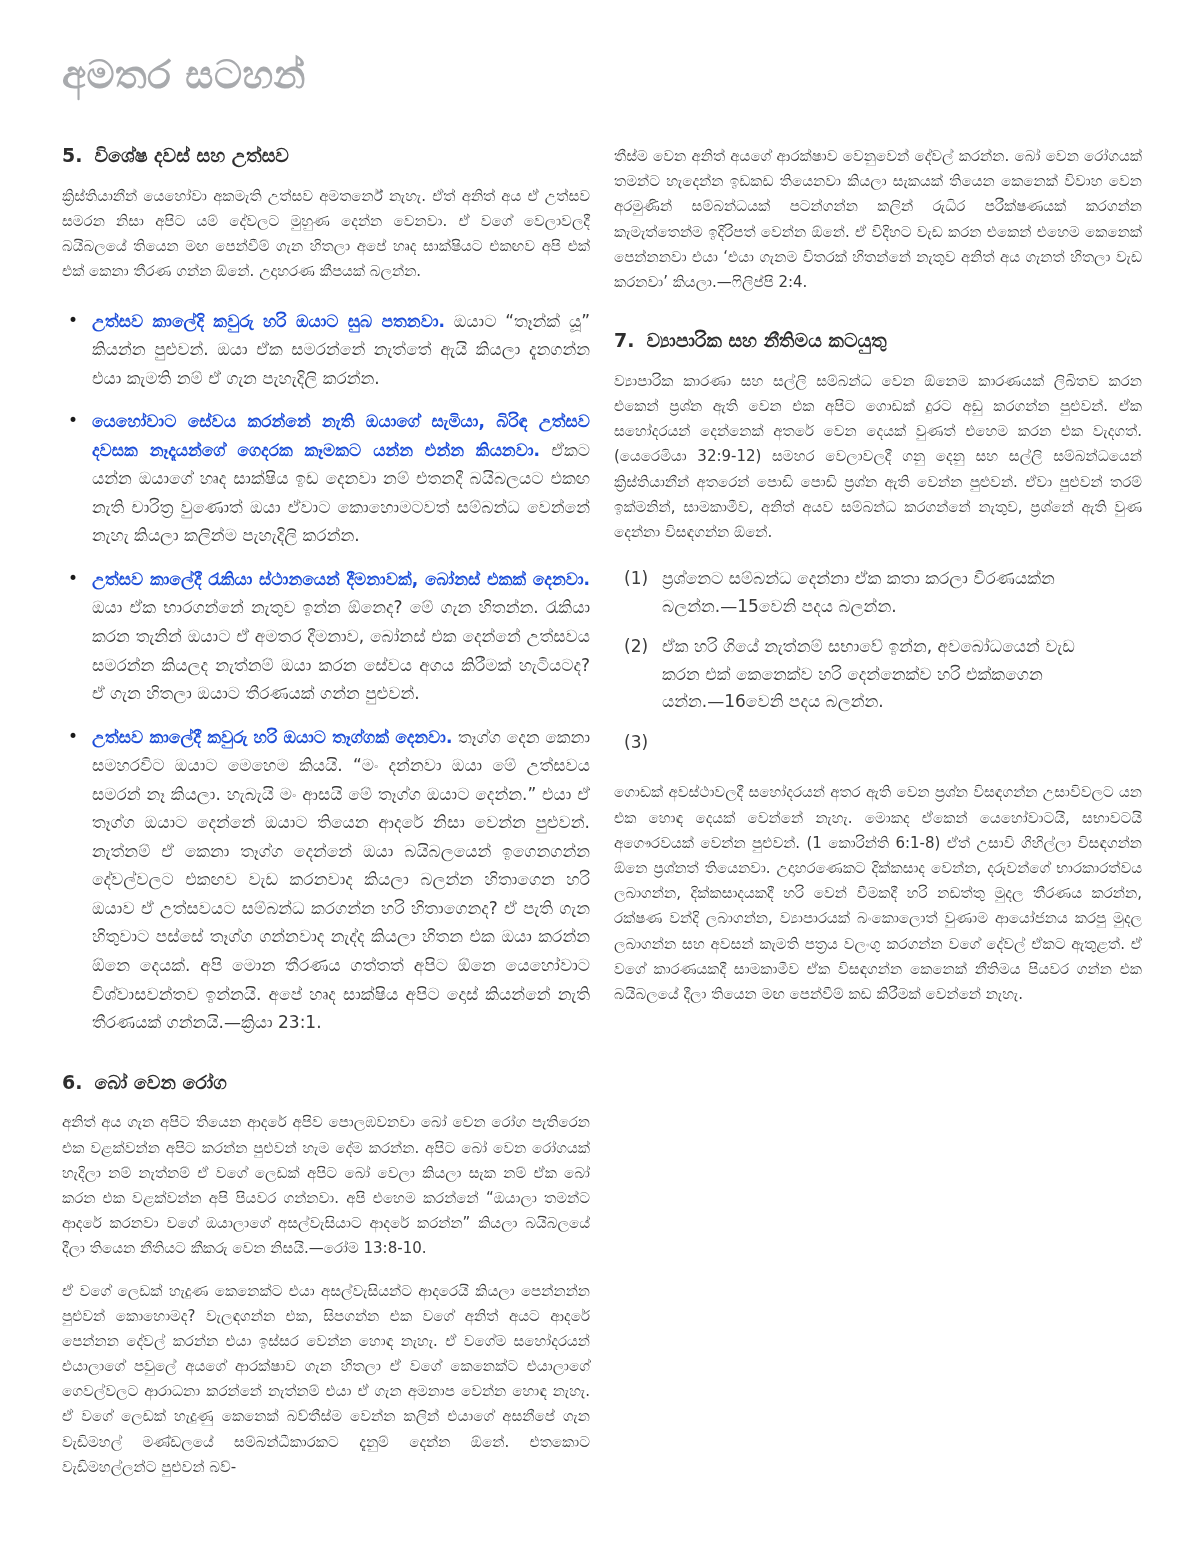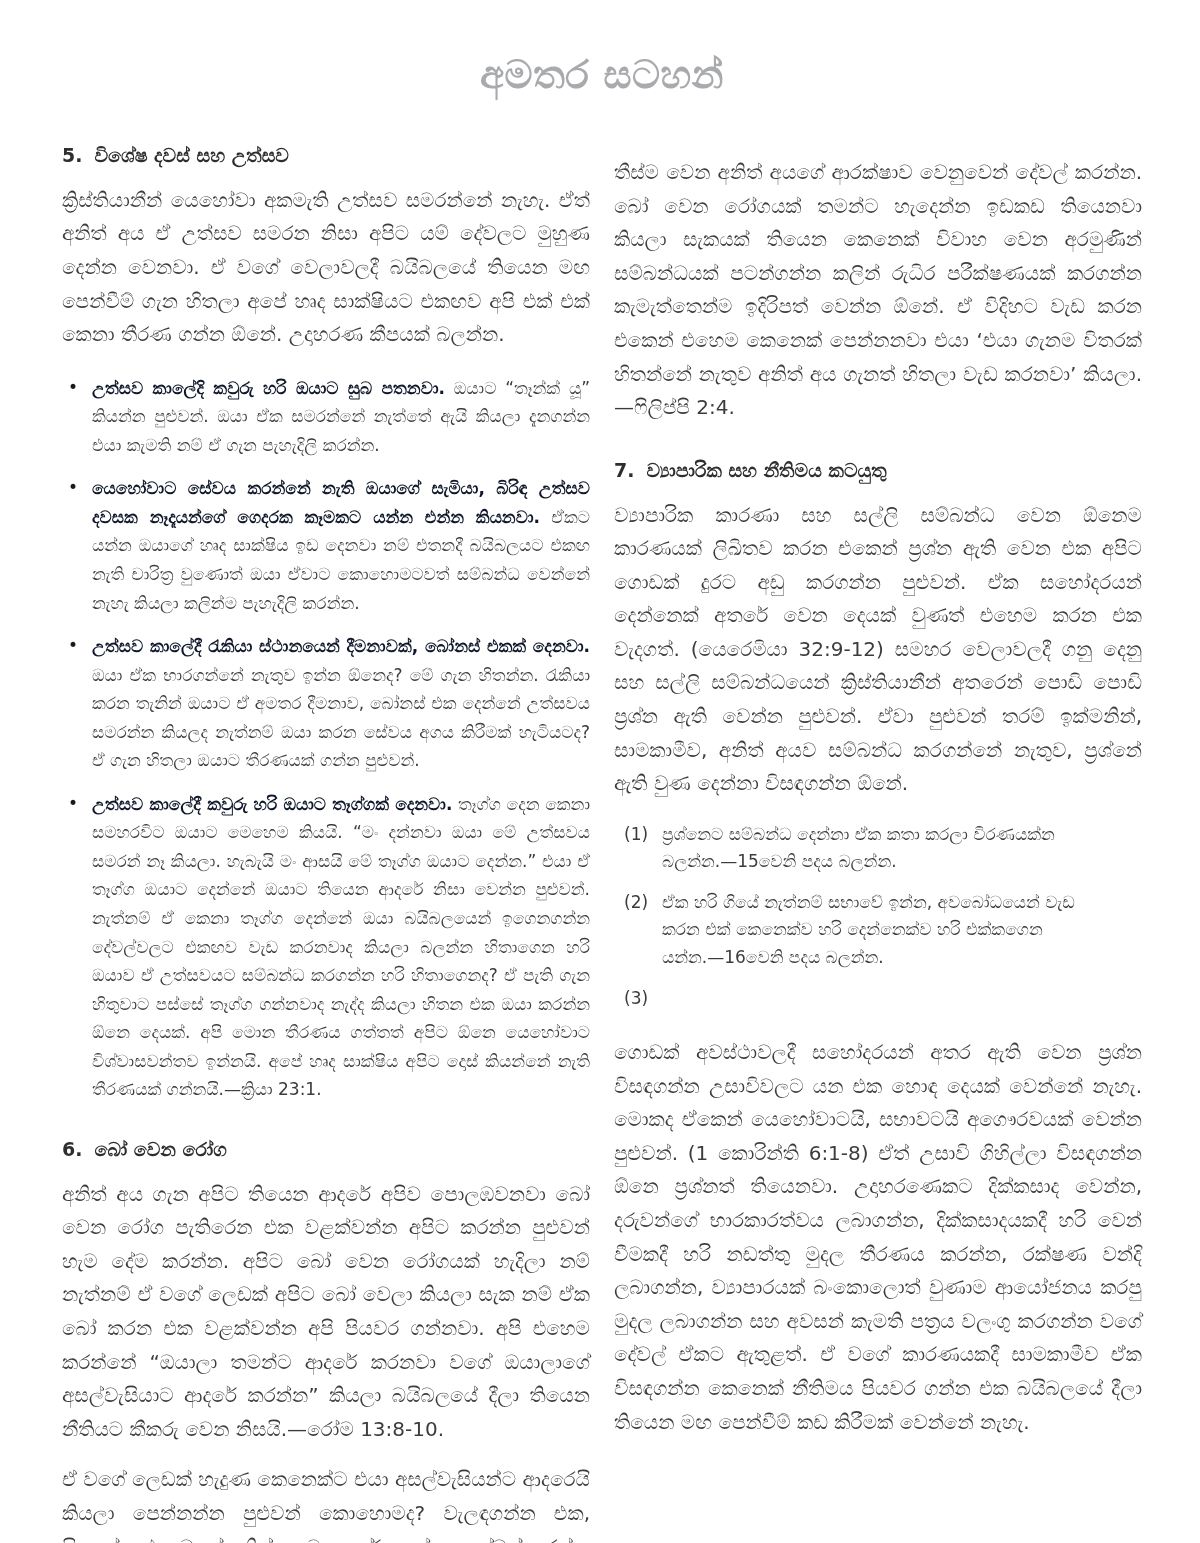--- a/index.html
+++ b/index.html
@@ -18,45 +18,44 @@
   .page {
     padding: 52px 58px 0 62px;
     box-sizing: border-box;
   }
   .page-title {
     font-size: 39px;
     font-weight: bold;
     color: #a8aaad;
     letter-spacing: 0.5px;
     margin: 0 0 46px 0;
-    text-align: center;
   }
   .columns {
     display: flex;
     gap: 24px;
   }
   .col {
     width: 528px;
     flex: 0 0 528px;
   }
   h2.section-heading {
     font-size: 19px;
     font-weight: bold;
     color: #2e2e2e;
     margin: 0 0 16px 0;
     line-height: 1.25;
   }
   h2.section-heading .sec-num {
     margin-right: 12px;
   }
   .para {
-    font-size: 20px;
+    font-size: 15px;
     line-height: 1.68;
     text-align: justify;
-    margin: 12px 0 17px 0;
+    margin: 0 0 17px 0;
   }
   .bullet-list {
     margin: 22px 0 26px 0;
   }
   .bullet-item {
     position: relative;
     padding-left: 30px;
     font-size: 17px;
     line-height: 1.68;
     text-align: justify;
@@ -64,21 +63,21 @@
   }
   .bullet-item .marker {
     position: absolute;
     left: 6px;
     top: -1px;
     font-size: 17px;
     color: #1a1a1a;
   }
   .bullet-item .lead {
     font-weight: bold;
-    color: #0f172a;
+    color: #1d4ed8;
   }
   .num-list {
     margin: 20px 0 24px 0;
     padding-left: 10px;
   }
   .num-item {
     display: flex;
     font-size: 17px;
     line-height: 1.62;
     margin-bottom: 13px;
@@ -101,21 +100,21 @@
   <h1 class="page-title">අමතර සටහන්</h1>
 
   <div class="columns">
 
     <div class="col">
 
       <h2 class="section-heading">
         <span class="sec-num">5.</span><span>විශේෂ දවස් සහ උත්සව</span>
       </h2>
 
-      <p class="para">ක්‍රිස්තියානීන් යෙහෝවා අකමැති උත්සව සමරන්නේ නැහැ. ඒත් අනිත් අය ඒ උත්සව සමරන නිසා අපිට යම් දේවලට මුහුණ දෙන්න වෙනවා. ඒ වගේ වෙලාවලදී බයිබලයේ තියෙන මඟ පෙන්වීම් ගැන හිතලා අපේ හෘද සාක්ෂියට එකඟව අපි එක් එක් කෙනා තීරණ ගන්න ඕනේ. උදාහරණ කීපයක් බලන්න.</p>
+      <p class="para">ක්‍රිස්තියානීන් යෙහෝවා අකමැති උත්සව අමතර්නේ නැහැ. ඒත් අනිත් අය ඒ උත්සව සමරන නිසා අපිට යම් දේවලට මුහුණ දෙන්න වෙනවා. ඒ වගේ වෙලාවලදී බයිබලයේ තියෙන මඟ පෙන්වීම් ගැන හිතලා අපේ හෘද සාක්ෂියට එකඟව අපි එක් එක් කෙනා තීරණ ගන්න ඕනේ. උදාහරණ කීපයක් බලන්න.</p>
 
       <div class="bullet-list">
 
         <div class="bullet-item">
           <span class="marker">•</span><span class="lead">උත්සව කාලේදි කවුරු හරි ඔයාට සුබ පතනවා.</span><span> ඔයාට “තෑන්ක් යූ” කියන්න පුළුවන්. ඔයා ඒක සමරන්නේ නැත්තේ ඇයි කියලා දැනගන්න එයා කැමති නම් ඒ ගැන පැහැදිලි කරන්න.</span>
         </div>
 
         <div class="bullet-item">
           <span class="marker">•</span><span class="lead">යෙහෝවාට සේවය කරන්නේ නැති ඔයාගේ සැමියා, බිරිඳ උත්සව දවසක නෑදෑයන්ගේ ගෙදරක කෑමකට යන්න එන්න කියනවා.</span><span> ඒකට යන්න ඔයාගේ හෘද සාක්ෂිය ඉඩ දෙනවා නම් එතනදී බයිබලයට එකඟ නැති චාරිත්‍ර වුණොත් ඔයා ඒවාට කොහොමටවත් සම්බන්ධ වෙන්නේ නැහැ කියලා කලින්ම පැහැදිලි කරන්න.</span>
         </div>

